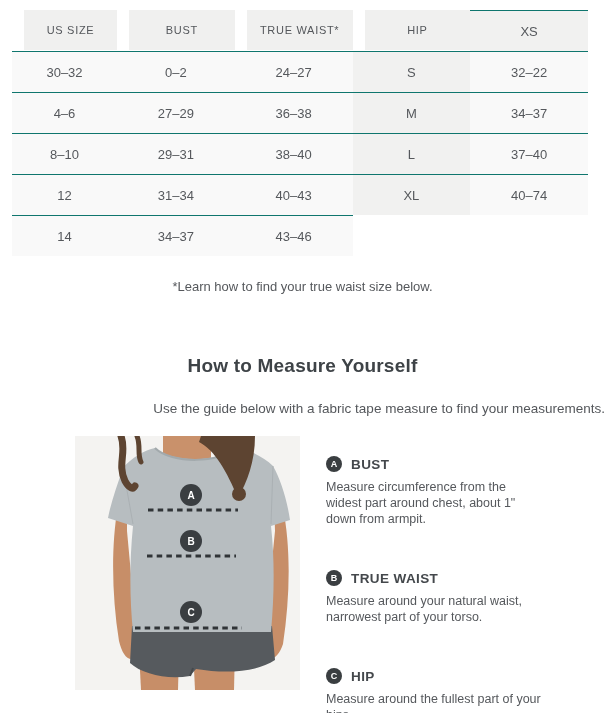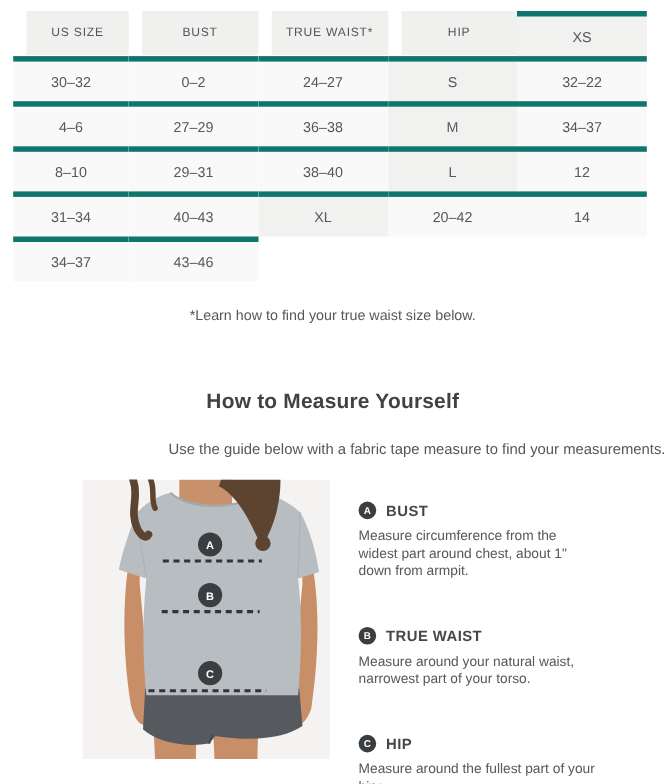--- a/index.html
+++ b/index.html
@@ -16,21 +16,21 @@
     margin:10px 12px 0 12px;
     width:576px;
     display:grid;
     grid-template-columns:105px repeat(4, 1fr);
   }
   .st-cell {
     display:flex; align-items:center; justify-content:center;
     font-size:13px; color:#55585c;
     height:41px;
     background:#f9f9f9;
-    border-top:5px solid #0f766e;
+    border-top:1px solid #0f766e;
   }
   .st-head {
     height:40px;
     background:#f0f0ef;
     border-top:none;
     font-size:11px; letter-spacing:.7px; color:#54575b;margin-left:12px;
   }
   .st-sizecol { background:#f1f1f0; }
 
   .footnote {
@@ -106,26 +106,27 @@
   <div class="st-cell">27–29</div>
   <div class="st-cell">36–38</div>
 
   <div class="st-cell st-sizecol">M</div>
   <div class="st-cell">34–37</div>
   <div class="st-cell">8–10</div>
   <div class="st-cell">29–31</div>
   <div class="st-cell">38–40</div>
 
   <div class="st-cell st-sizecol">L</div>
+  <div class="st-cell">37–40</div>
   <div class="st-cell">12</div>
   <div class="st-cell">31–34</div>
   <div class="st-cell">40–43</div>
 
   <div class="st-cell st-sizecol">XL</div>
-  <div class="st-cell">20–42</div>
+  <div class="st-cell">40–74</div>
   <div class="st-cell">14</div>
   <div class="st-cell">34–37</div>
   <div class="st-cell">43–46</div>
 </div>
 
 <div class="footnote">*Learn how to find your true waist size below.</div>
 
 <h2 class="section-title">How to Measure Yourself</h2>
 <div class="section-subtitle">Use the guide below with a fabric tape measure to find your measurements.</div>
 

